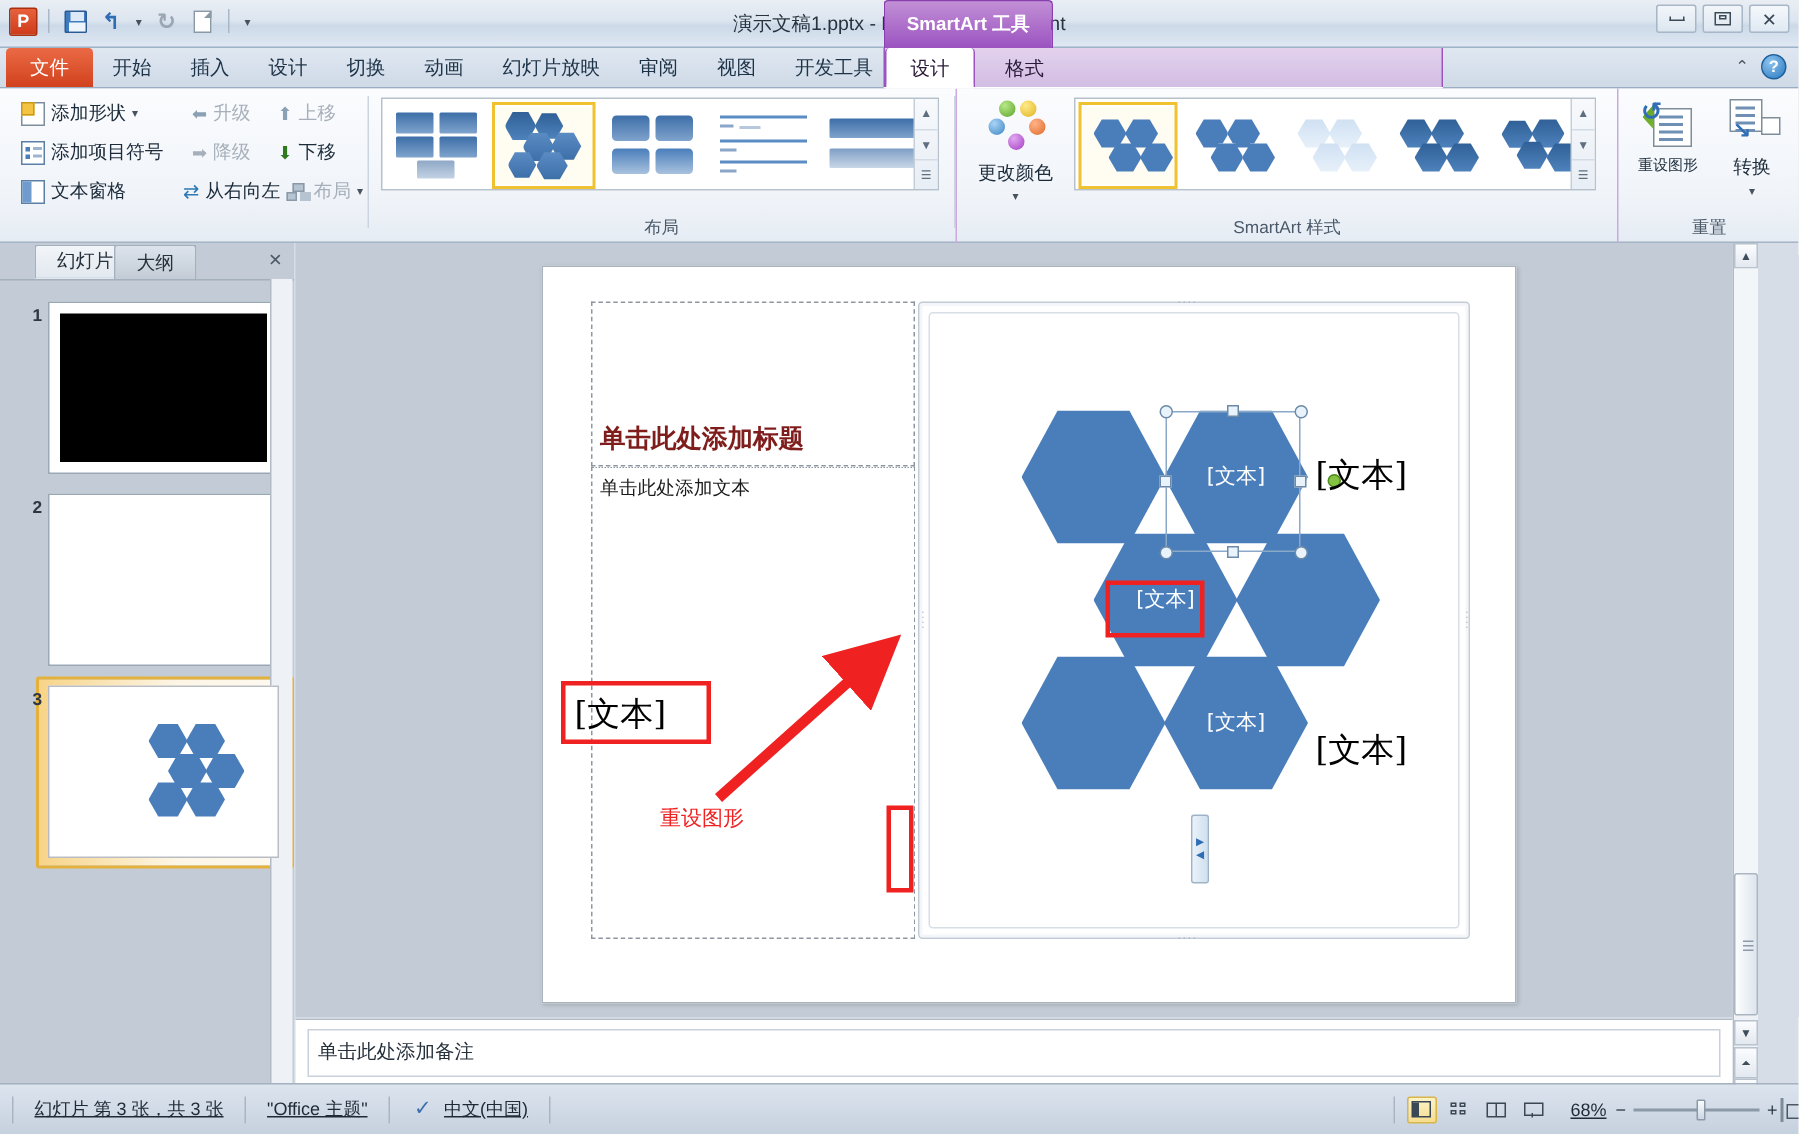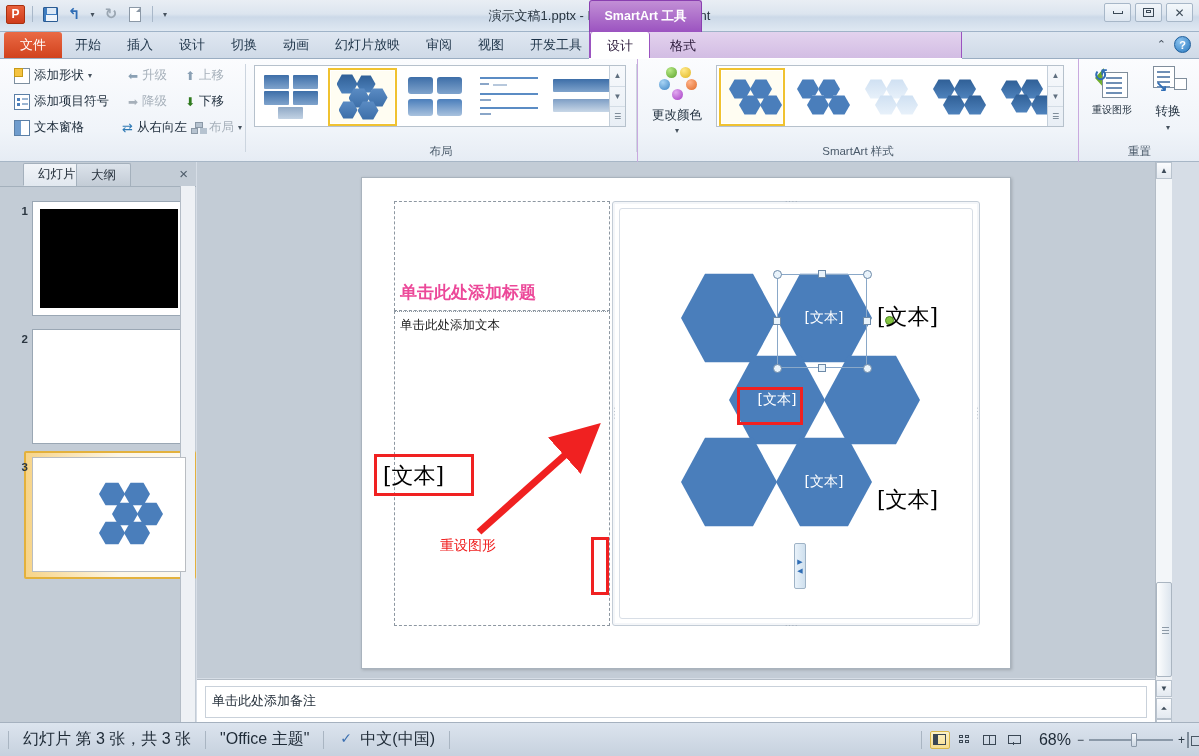--- a/index.html
+++ b/index.html
@@ -226,21 +226,21 @@
   .slide-canvas {
     position: absolute; left: 164px; top: 15px; width: 650px; height: 492px;
     background: #fff; border: 1px solid #a9b3bd;
     box-shadow: 1px 1px 3px rgba(0,0,0,.18);
   }
   .ph-title {
     position: absolute; left: 32px; top: 23px; width: 216px; height: 110px;
     border: 1px dashed #8d97a1;
   }
   .ph-title span {
-    position: absolute; left: 5px; bottom: 6px; font-size: 17px; font-weight: bold; color: #ec4899;
+    position: absolute; left: 5px; bottom: 6px; font-size: 17px; font-weight: bold; color: #7f1d1d;
     font-family: "DejaVu Sans", sans-serif;
   }
   .ph-body {
     position: absolute; left: 32px; top: 133px; width: 216px; height: 315px;
     border: 1px dashed #8d97a1; border-top: 1px dotted #8d97a1;
   }
   .ph-body span { position: absolute; left: 5px; top: 5px; font-size: 12.5px; color: #1b1b1b; font-family:"DejaVu Sans", sans-serif; }
 
   
   .sa-frame {
@@ -298,21 +298,21 @@
   .notes-inner { position:absolute; left:8px; top:6px; right:8px; bottom:4px; border:1px solid #c9d1da; }
   .notes-inner span { position:absolute; left:6px; top:5px; font-size:13px; color:#26313c; font-family:"DejaVu Sans", sans-serif; }
 
   
   .statusbar {
     position: absolute; left: 0; top: 722px; width: 1199px; height: 34px;
     background: linear-gradient(to bottom,#dce4ee,#c6d1de);
     border-top: 1px solid #a5b1bf;
     display: flex; align-items: center;
   }
-  .sb-item { font-size: 16px; color: #1e2a36; padding: 0 14px; display:flex; align-items:center; gap:6px; }
+  .sb-item { font-size: 12px; color: #1e2a36; padding: 0 14px; display:flex; align-items:center; gap:6px;text-decoration:underline; }
   .sb-sep { width: 1px; height: 18px; background: #a9b5c2; }
   .spell-ic { width:16px; height:14px; position:relative; }
   .spell-ic::before { content:"✓"; position:absolute; left:2px; top:-3px; color:#3b6fb0; font-size:14px; font-weight:bold; }
   .vbtn { width: 20px; height: 18px; display:flex; align-items:center; justify-content:center; font-size:11px; color:#3a4754; }
   .vbtn.sel { background: linear-gradient(to bottom,#fdf3c8,#f6dd8e); border:1px solid #d8b64a; border-radius:2px; }
   .vb-normal { width:13px;height:11px;border:1px solid #3a4754; position:relative; }
   .vb-normal::before{content:"";position:absolute;left:0;top:0;width:4px;height:9px;background:#3a4754;}
   .vb-sorter { width:12px;height:10px; position:relative; }
   .vb-sorter i{position:absolute;width:4px;height:3px;border:1px solid #3a4754;}
   .vb-read { width:13px;height:10px;border:1px solid #3a4754;position:relative;}

